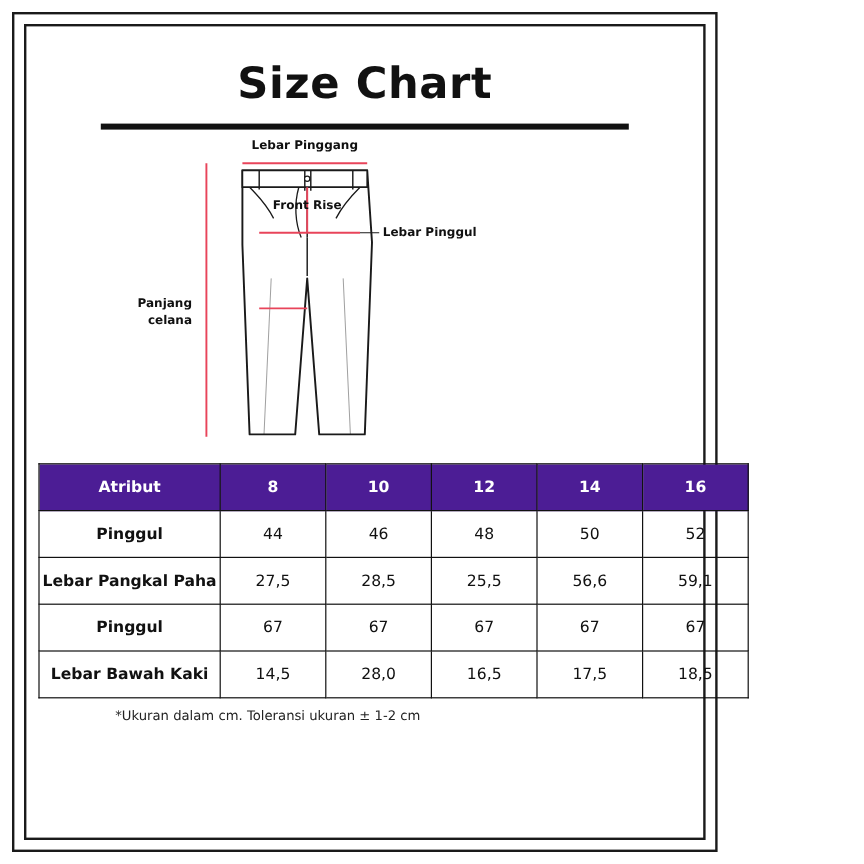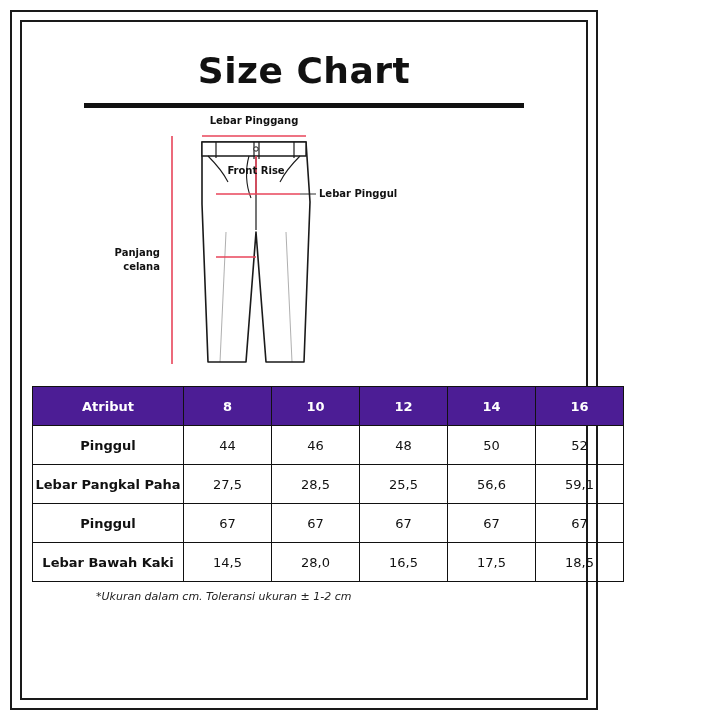--- a/index.html
+++ b/index.html
@@ -99,21 +99,20 @@
   table.size-table tbody td.attr-cell {
     font-weight: bold;
     font-size: 13px;
     text-align: center;
   }
   .footnote {
     margin: 8px 0 0 64px;
     font-size: 11px;
     color: #222222;
     font-family: "DejaVu Sans", sans-serif;
-    font-style: italic;
   }
   .lbl {
     font-family: "DejaVu Sans", sans-serif;
     font-size: 10px;
     font-weight: bold;
     fill: #111111;
   }
 </style>
 </head>
 <body>

